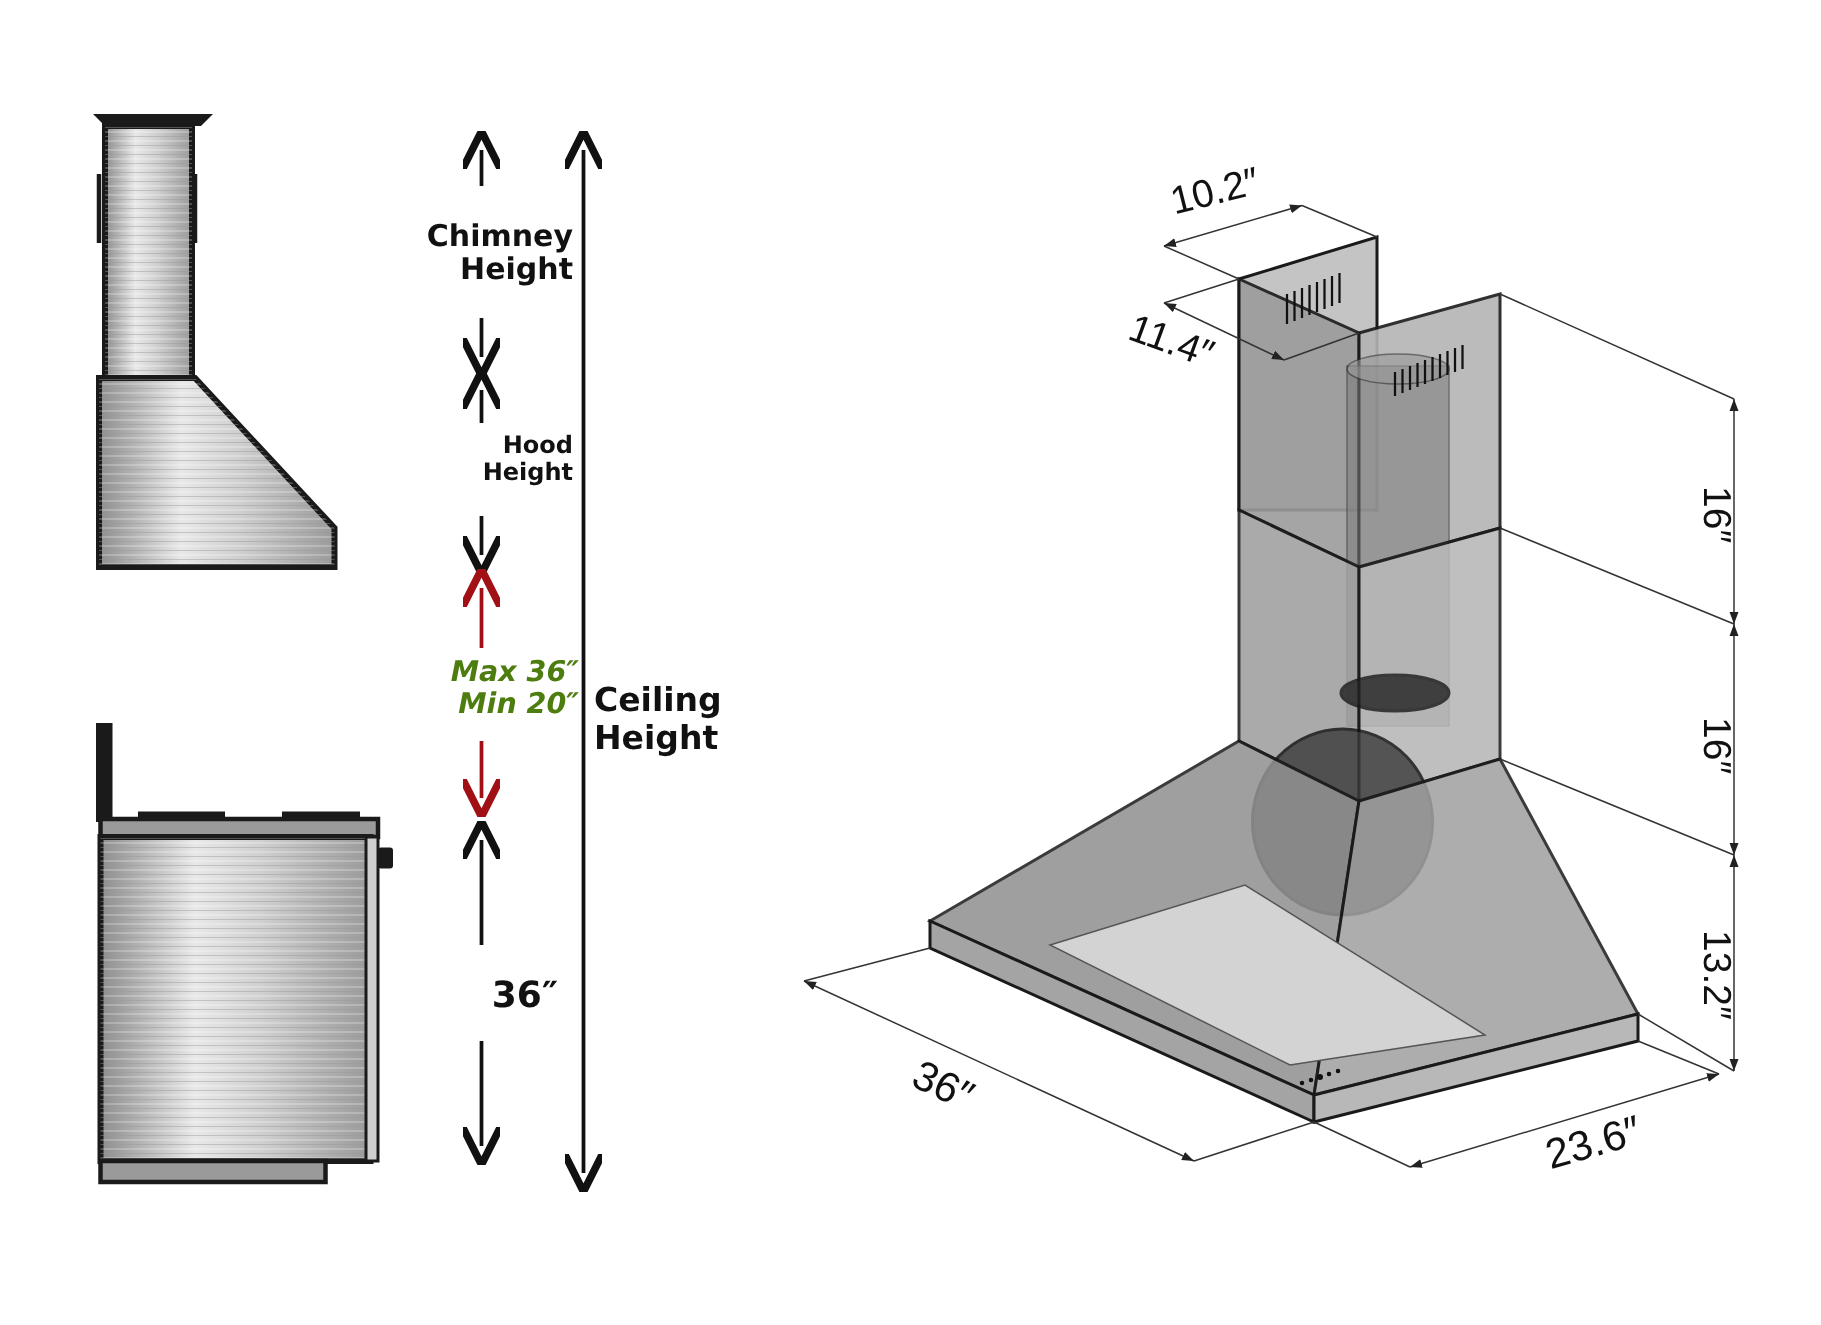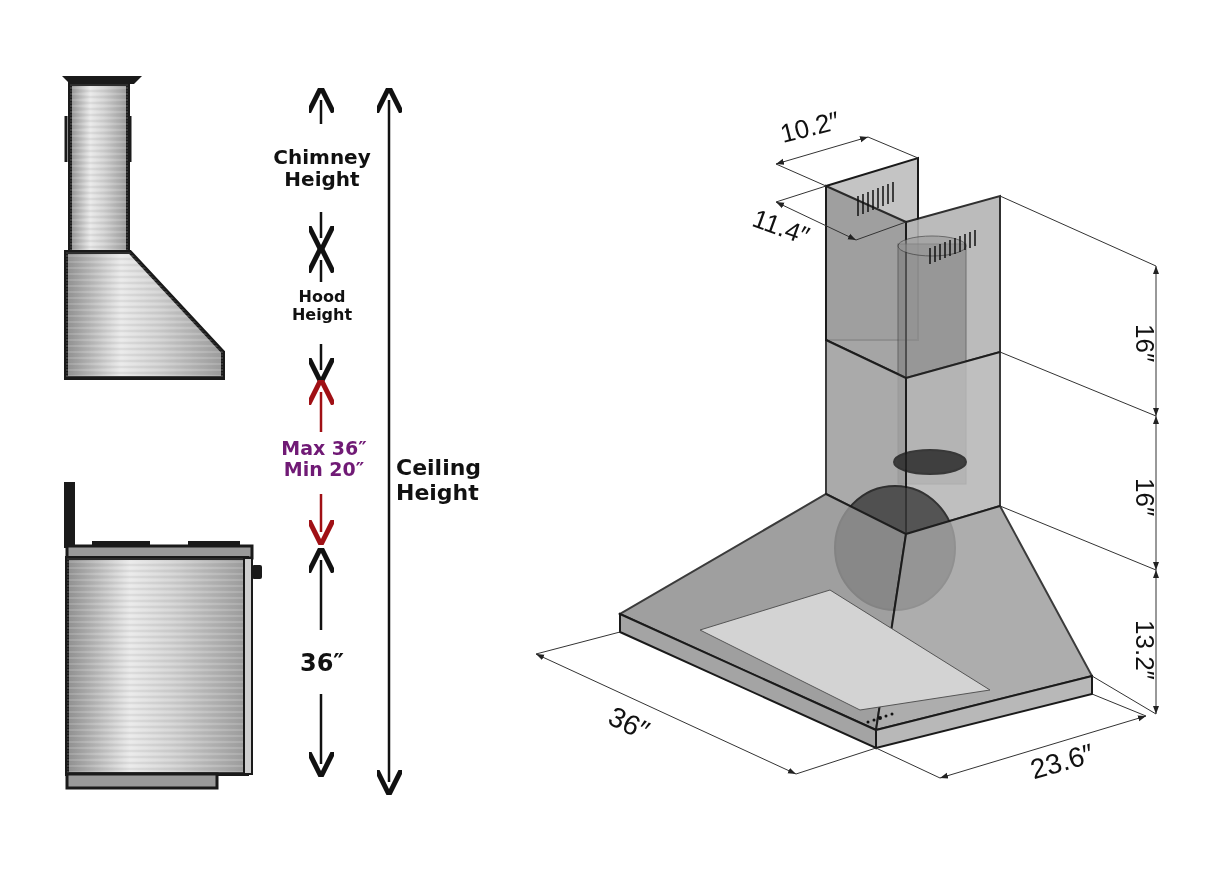--- a/index.html
+++ b/index.html
@@ -1,18 +1,18 @@
 <!DOCTYPE html>
 <html><head>
 <meta charset="utf-8">
 <style>
   html,body{margin:0;padding:0;background:#ffffff;}
   body{width:1214px;height:883px;position:relative;overflow:hidden;font-family:"DejaVu Sans","Liberation Sans",sans-serif;}
-  .lbl{position:absolute;font-weight:bold;text-align:center;line-height:1.12;color:#111;}
-  .lbl-red{color:#701a75;}
+  .lbl{position:absolute;font-weight:bold;text-align:right;line-height:1.12;color:#111;}
+  .lbl-red{color:#4d7c0f;font-style:italic;}
   .dim{position:absolute;font-family:"Liberation Sans","DejaVu Sans",sans-serif;font-weight:normal;color:#111;white-space:nowrap;}
   svg{position:absolute;left:0;top:0;}
 </style>
 </head>
 <body>
 
 <svg width="1214" height="883" viewBox="0 0 1214 883">
   <defs>
     <linearGradient id="steel" x1="0" y1="0" x2="1" y2="0">
       <stop offset="0" stop-color="#8d8d8d"></stop>

